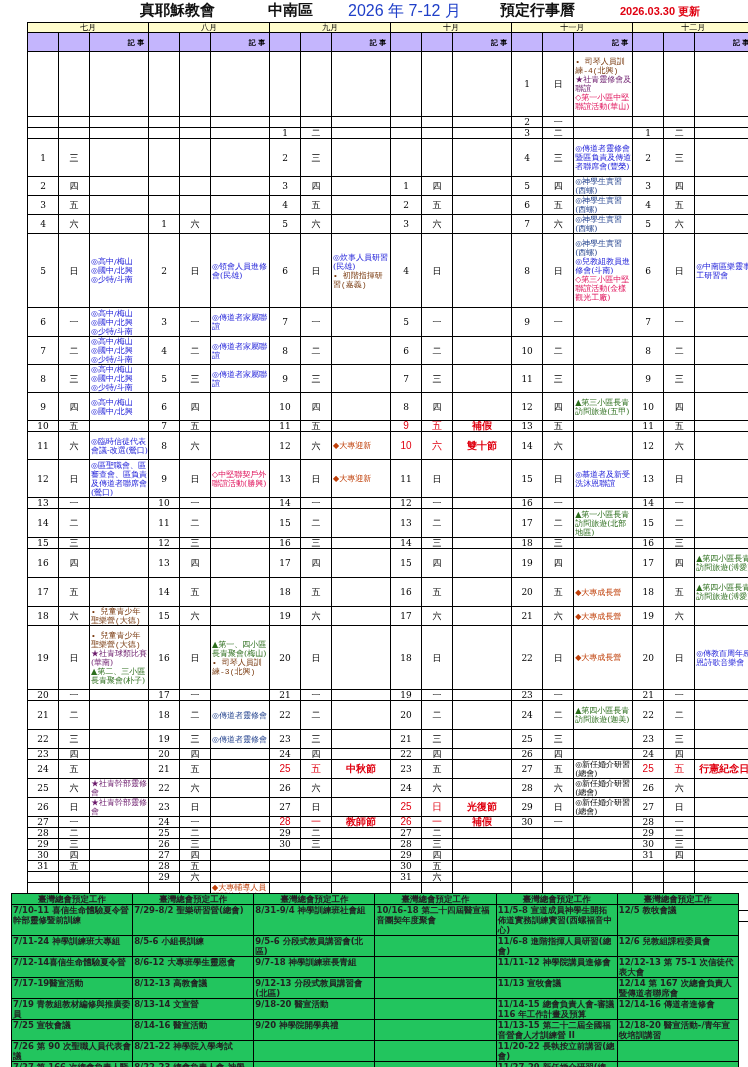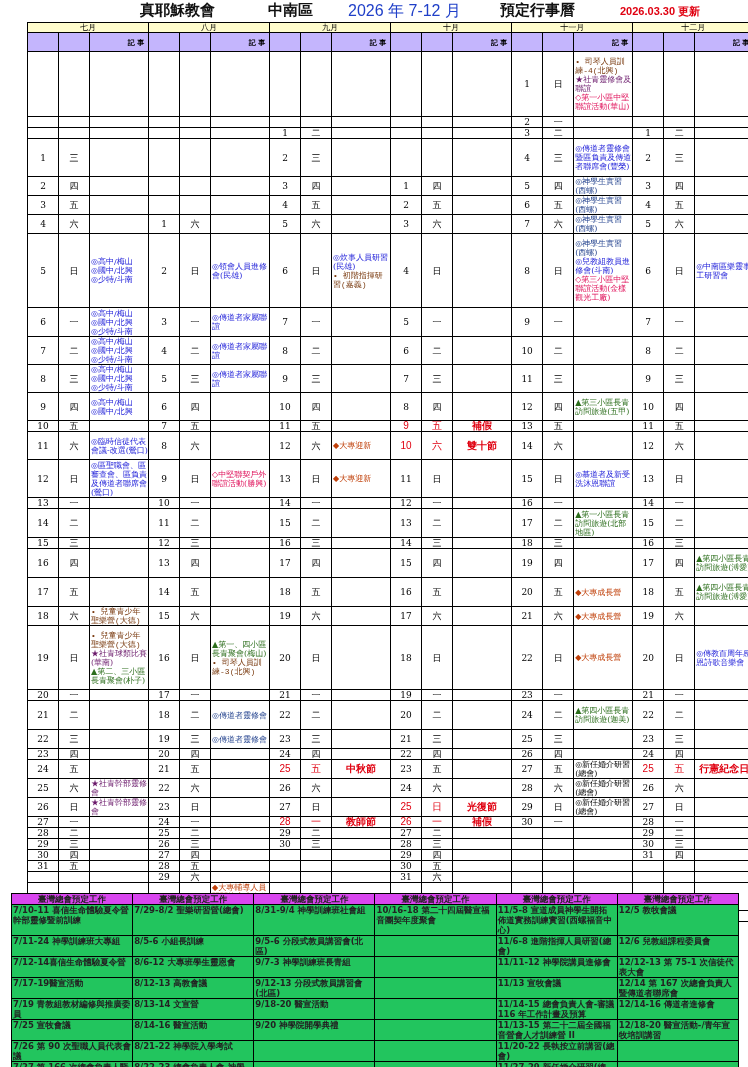--- a/index.html
+++ b/index.html
@@ -18,21 +18,21 @@
   .c-blue{color:#1a1ad8;}
   .c-brown{color:#7a3b10;font-family:Liberation Mono, monospace;}
   .c-purple{color:#6b1a6b;}
   .c-pink{color:#e0105a;}
   .c-green{color:#2c6e1c;}
   .c-orange{color:#c0400a;}
   .c-navy{color:#1f3f8c;}
   .ev div{white-space:normal;}
   table.work{position:absolute;top:893px;left:11px;border-collapse:collapse;table-layout:fixed;width:727px;}
   table.work td{border:1px solid #000;padding:0 1px;font-size:8.5px;line-height:10px;font-family:"DejaVu Sans",sans-serif;font-weight:bold;color:#222;vertical-align:top;background:#22c55e;overflow:hidden;}
-  table.work tr.wh td{text-align:center;background:#d946ef;font-weight:bold;}
+  table.work tr.wh td{text-align:center;background:#22c55e;font-weight:bold;}
 </style>
 </head>
 <body>
 
 <div class="title-bar">
   <span class="t" style="left:140px">真耶穌教會</span>
   <span class="t" style="left:268px">中南區</span>
   <span class="t blue" style="left:348px">2026 年 7-12 月</span>
   <span class="t" style="left:500px">預定行事曆</span>
   <span class="t upd" style="left:620px">2026.03.30 更新</span>
@@ -964,21 +964,21 @@
         <td>7/11-24 神學訓練班大專組</td>
         <td>8/5-6 小組長訓練</td>
         <td>9/5-6 分段式教員講習會(北區)</td>
         <td></td>
         <td>11/6-8 進階指揮人員研習(總會)</td>
         <td>12/6 兒教組課程委員會</td>
       </tr>
       <tr style="height: 20px;">
         <td>7/12-14喜信生命體驗夏令營</td>
         <td>8/6-12 大專班學生靈恩會</td>
-        <td>9/7-3 神學訓練班長青組</td>
+        <td>9/7-18 神學訓練班長青組</td>
         <td></td>
         <td>11/11-12 神學院講員進修會</td>
         <td>12/12-13 第 75-1 次信徒代表大會</td>
       </tr>
       <tr style="height: 20px;">
         <td>7/17-19醫宣活動</td>
         <td>8/12-13 高教會議</td>
         <td>9/12-13 分段式教員講習會(北區)</td>
         <td></td>
         <td>11/13 宣牧會議</td>

